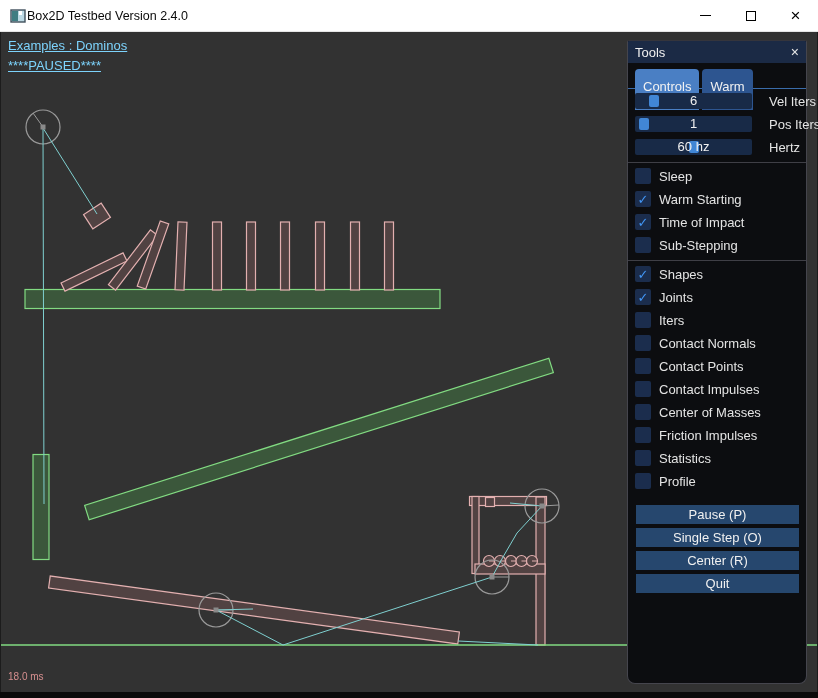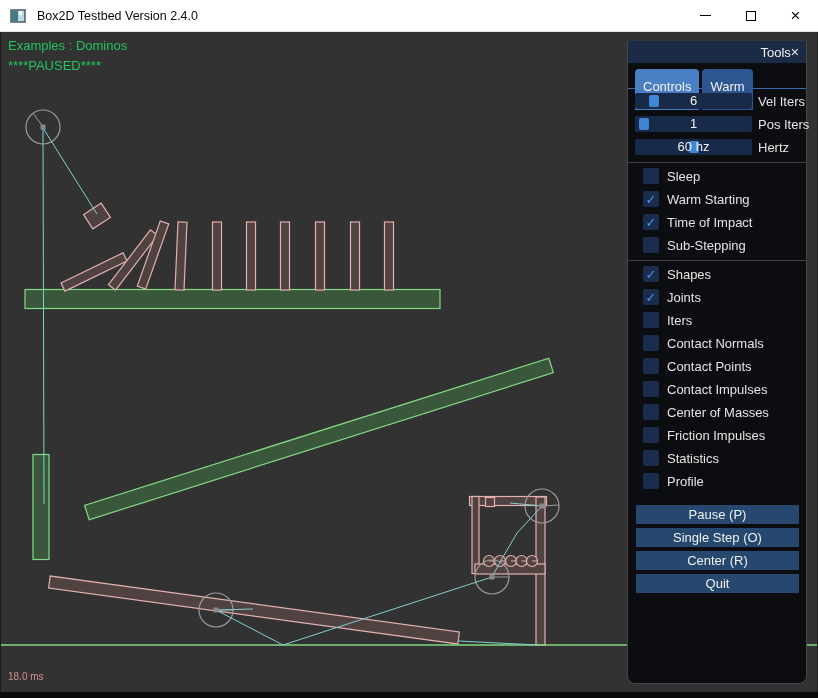--- a/index.html
+++ b/index.html
@@ -8,21 +8,21 @@
     background:#323232;
     font-family:"Liberation Sans","DejaVu Sans",sans-serif;
     -webkit-font-smoothing:antialiased;
   }
   
   .titlebar{
     position:absolute;top:0;left:0;right:0;height:32px;background:#ffffff;
     display:flex;align-items:center;z-index:6;border-bottom:1px solid #e6e6e6;box-sizing:border-box;
   }
   .app-icon{width:16px;height:16px;margin-left:10px;flex:none}
-  .win-title{margin-left:11px;font-size:12.5px;color:#0a0a0a}
+  .win-title{margin-left:1px;font-size:12.5px;color:#0a0a0a}
   .win-controls{margin-left:auto;display:flex;height:32px}
   .win-btn{width:45px;height:32px;display:flex;align-items:center;justify-content:center;cursor:default}
   .glyph-min{width:11px;height:1px;background:#000}
   .glyph-max{width:10px;height:10px;border:1.2px solid #000;box-sizing:border-box}
   .glyph-close{font-size:17px;line-height:17px;color:#000;font-weight:300}
   .edge-l{position:absolute;left:0;top:32px;bottom:0;width:1px;background:#1c1c1c;z-index:5}
   .edge-r{position:absolute;right:0;top:32px;bottom:0;width:1px;background:#1c1c1c;z-index:5}
   .edge-b{position:absolute;left:0;right:0;bottom:0;height:6px;background:#0a0a0a;z-index:5}
 
   
@@ -30,35 +30,35 @@
   .overlay-text{position:absolute;left:8px;top:36px;z-index:2;font-size:13px;line-height:20px}
   .frametime{position:absolute;left:8px;top:671px;z-index:2;font-size:10px}
 
   
   .tools-panel{
     position:absolute;left:627px;top:40px;width:180px;height:644px;z-index:7;
     background:#0c0d10;border:1px solid #45454d;border-top-color:#35353c;
     border-radius:2px 2px 8px 8px;box-sizing:border-box;color:#e4e4e4;font-size:13px;
   }
   .panel-titlebar{height:22px;background:#1b2a45;display:flex;align-items:center;
-    justify-content:flex-end;padding:0 7px;border-radius:1px 1px 0 0}
+    justify-content:space-between;padding:0 7px;border-radius:1px 1px 0 0}
   .panel-title{font-size:13px;color:#f0f0f0}
   .panel-close{color:#e8e8e8;font-size:14px;line-height:14px;cursor:default}
   .tabwrap{display:flex;gap:3px;margin-top:6px;padding-left:7px;border-bottom:1px solid #3a6cab;height:19px;box-sizing:content-box}
   .tab{height:25px;line-height:19px;padding:8px 8px;border-radius:4px 4px 0 0;background:#2d5590;color:#f2f2f2}
   .tab.active{background:#4a7fc4}
   .sliders{padding:4px 7px 0 7px}
   .slider-row{display:flex;align-items:center;height:16px;margin-bottom:7px}
   .slider-track{position:relative;width:117px;height:16px;background:#182a47;flex:none;border-radius:2px}
   .slider-grab{position:absolute;top:2px;width:10px;height:12px;background:#4186d5;border-radius:2px}
   .slider-value{position:absolute;left:0;top:0;right:0;bottom:0;text-align:center;line-height:16px;color:#f0f0f0}
-  .slider-label{margin-left:6px;white-space:nowrap}
+  .slider-label{margin-left:17px;white-space:nowrap}
   .sep{height:1px;background:#3f3f46;margin:6px 0 5px 0}
   .sep2{height:1px;background:#3f3f46;margin:3px 0 5px 0}
-  .cbgroup{padding:0 15px}
+  .cbgroup{padding:0 7px}
   .cb-row{display:flex;align-items:center;height:16px;margin-bottom:7px}
   .cb{width:16px;height:16px;background:#1b2d4d;border-radius:2px;flex:none;
       display:flex;align-items:center;justify-content:center;
       font-size:13px;font-weight:bold;color:#4296f5}
   .cb-label{margin-left:8px;white-space:nowrap}
   .btns{padding:9px 7px 0 8px}
   .btn{height:19px;background:#26476e;border-radius:0;color:#f0f0f0;
        display:flex;align-items:center;justify-content:center;margin-bottom:4px;cursor:default}
 </style>
 </head>
@@ -133,21 +133,21 @@
     <line x1="503" y1="557" x2="517" y2="533" stroke="#7fd0d0" stroke-width="1"></line>
     <line x1="517" y1="533" x2="542" y2="506" stroke="#7fd0d0" stroke-width="1"></line>
     <line x1="510" y1="503" x2="542" y2="506" stroke="#7fd0d0" stroke-width="1"></line>
     <line x1="458" y1="641" x2="538" y2="645" stroke="#7fd0d0" stroke-width="1"></line>
     <rect x="40.5" y="124.5" width="5" height="5" fill="#8a8a8a"></rect>
     <rect x="213.5" y="607.5" width="5" height="5" fill="#8a8a8a"></rect>
     <rect x="489.5" y="574.5" width="5" height="5" fill="#8a8a8a"></rect>
     <rect x="539.5" y="503.5" width="5" height="5" fill="#8a8a8a"></rect>
   </svg>
 
-<div class="overlay-text" style="color: #22c55e;">
+<div class="overlay-text" style="color: #7dd3fc; text-decoration: underline;">
   <div>Examples : Dominos</div>
   <div>****PAUSED****</div>
 </div>
 <div class="frametime" style="color: rgb(214, 143, 143);">18.0 ms</div>
 
 <div class="edge-l"></div>
 <div class="edge-r"></div>
 <div class="edge-b"></div>
 
 <div class="tools-panel">

